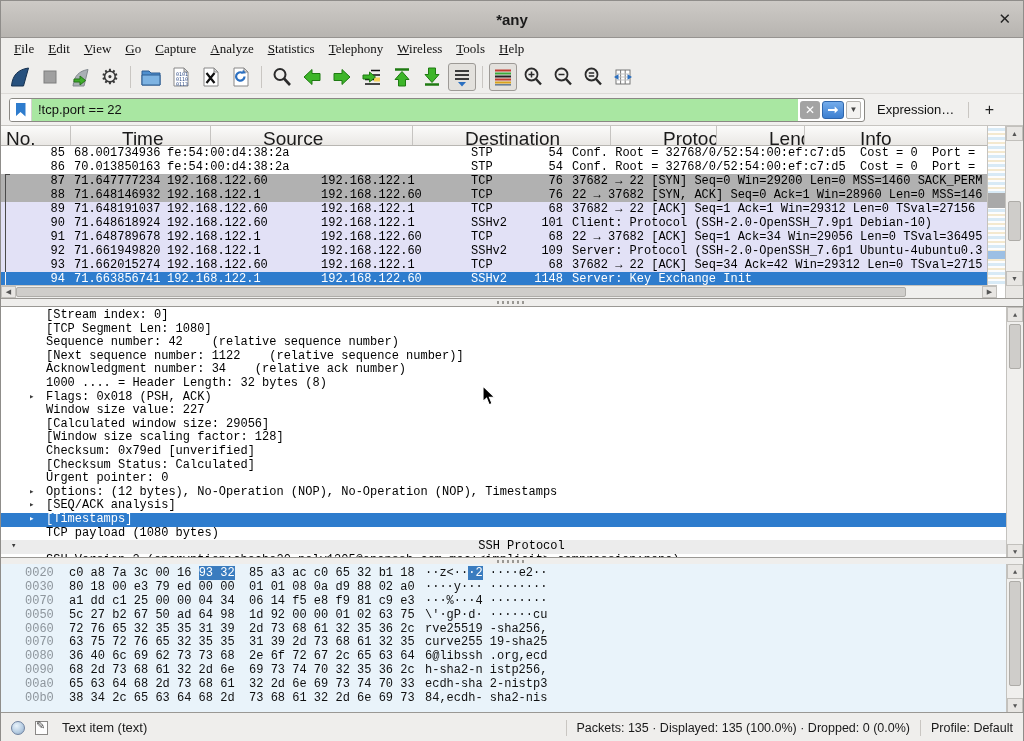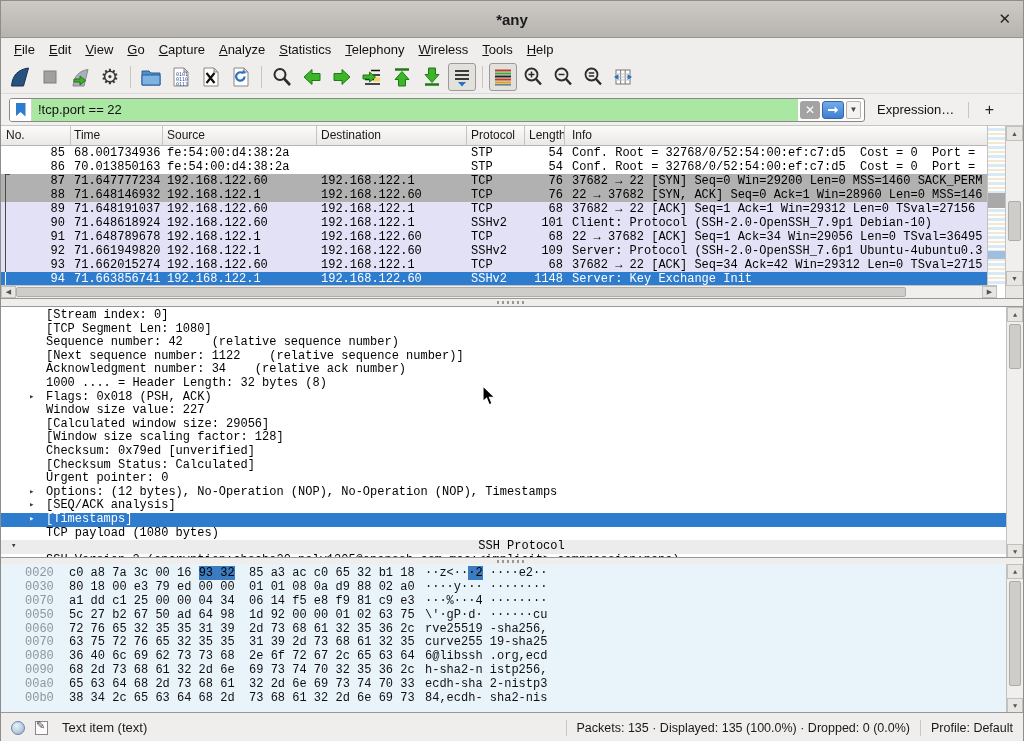--- a/index.html
+++ b/index.html
@@ -8,21 +8,21 @@
   .window { position:relative; width:1024px; height:741px; border:1px solid #8f8d8a; background:#efeeec; }
 
   
   .titlebar { height:37px; background:linear-gradient(#cdcac6,#b7b4b0); border-bottom:1px solid #969390;
               display:flex; align-items:center; justify-content:center; position:relative; }
   .titlebar .title { font-size:15px; font-weight:bold; color:#1a1a1a; }
   .titlebar .close { position:absolute; right:12px; top:8px; font-size:15px; color:#222; cursor:default; line-height:20px; }
 
   
   .menubar { height:22px; display:flex; align-items:center; padding-left:6px; background:#efeeec; font-size:13px; color:#111; }
-  .menu-item { padding:2px 7px; white-space:nowrap; }
+  .menu-item { padding:2px 7px; white-space:nowrap;font-family:Liberation Serif, serif; }
 
   
   .toolbar { height:34px; display:flex; align-items:center; padding-left:4px; background:#efeeec; border-bottom:1px solid #dddbd8; }
   .tb-btn { width:28px; height:28px; display:flex; align-items:center; justify-content:center; margin:0 1px; border:1px solid transparent; }
   .tb-btn.pressed { border:1px solid #9d9a96; background:#e3e1dd; border-radius:3px; }
   .tb-sep { width:1px; height:22px; background:#c9c6c2; margin:0 5px; }
   .gear-glyph { font-size:21px; color:#3a3a3a; line-height:21px; }
 
   
   .filterbar { height:32px; display:flex; align-items:center; background:#f1f0ee; border-bottom:1px solid #c7c5c1; padding:0 8px; }
@@ -38,21 +38,21 @@
                color:#fff; font-size:13px; font-weight:bold; display:flex; align-items:center; justify-content:center; }
   .caret-btn { width:15px; height:18px; margin:0 3px 0 2px; border:1px solid #b5b3af; border-radius:2px; background:#f4f3f1;
                font-size:8px; color:#444; display:flex; align-items:center; justify-content:center; }
   .expr { margin-left:12px; font-size:13px; color:#111; }
   .fb-sep { width:1px; height:16px; background:#c9c6c2; margin:0 10px 0 14px; }
   .plus { font-size:16px; color:#222; width:20px; text-align:center; }
 
   
   .plist { position:relative; height:173px; background:#fff; border-bottom:1px solid #9a9894; }
   .phead { height:20px; display:flex; background:linear-gradient(#fbfbfa,#eae8e5); border-bottom:1px solid #b8b6b2;
-           font-size:12px; color:#1a1a1a; width:988px; }
+           font-size:19px; color:#1a1a1a; width:988px;gap:48px; }
   .phc { border-right:1px solid #c6c4c1; padding:2px 0 0 4px; overflow:hidden; white-space:nowrap; }
   .prows { width:988px; }
   .prow { display:flex; height:14px; line-height:14px; font-family:"Liberation Mono", monospace; font-size:12px;
           color:#000; position:relative; }
   .c { overflow:hidden; white-space:pre; }
   .cno    { width:70px;  text-align:right; padding-right:6px; }
   .ctime  { width:92px;  padding-left:3px; }
   .csrc   { width:154px; padding-left:4px; }
   .cdst   { width:150px; padding-left:4px; }
   .cproto { width:58px;  padding-left:4px; }
@@ -107,21 +107,21 @@
   .dl.shade { background:#ececec;text-align:center; }
   .det-vscroll { position:absolute; right:0; top:0; width:17px; height:252px; background:#f0efed; border-left:1px solid #c4c2be; }
 
   
   .hexpane { position:relative; height:149px; background:var(--hex-bg,#e9f3fa); border-bottom:1px solid #9a9894;
              font-family:"Liberation Mono", monospace; font-size:12px; color:#101010; padding-top:3px; overflow:hidden; }
   .hx { height:13.9px; line-height:13.9px; display:flex; white-space:pre; }
   .hx .off { width:44px; padding-left:8px; color:#8d959c;margin-left:16px; }
   .hx .bytes { width:352px; padding-left:8px; }
   .hx .ascii { padding-left:12px; }
-  .hl { background:var(--hex-hl,#3a7cbf); color:#000000; }
+  .hl { background:var(--hex-hl,#3a7cbf); color:#ffffff; }
   .hex-vscroll { position:absolute; right:0; top:0; width:17px; height:149px; background:#f0efed; border-left:1px solid #c4c2be; }
 
   
   .statusbar { height:29px; display:flex; align-items:center; background:#efeeec; padding:0 10px; font-size:13px; color:#1a1a1a; }
   .expert-circle { width:14px; height:14px; border-radius:50%; border:1px solid #6f82a0;
                    background:radial-gradient(circle at 38% 32%, #e9f3fb 0%, #b9cfe4 55%, #8aa6c4 100%); margin-right:10px; }
   .note-icon { position:relative; width:13px; height:14px; background:#fdfdfd; border:1px solid #8a8886; margin-right:14px; }
   .note-icon::after { content:"✎"; position:absolute; left:0px; top:-3px; font-size:11px; color:#4a4a4a; }
   .sb-right { margin-left:auto; display:flex; align-items:center; font-size:12.5px; }
   .sb-sep { width:1px; height:16px; background:#c9c6c2; margin:0 10px; }

